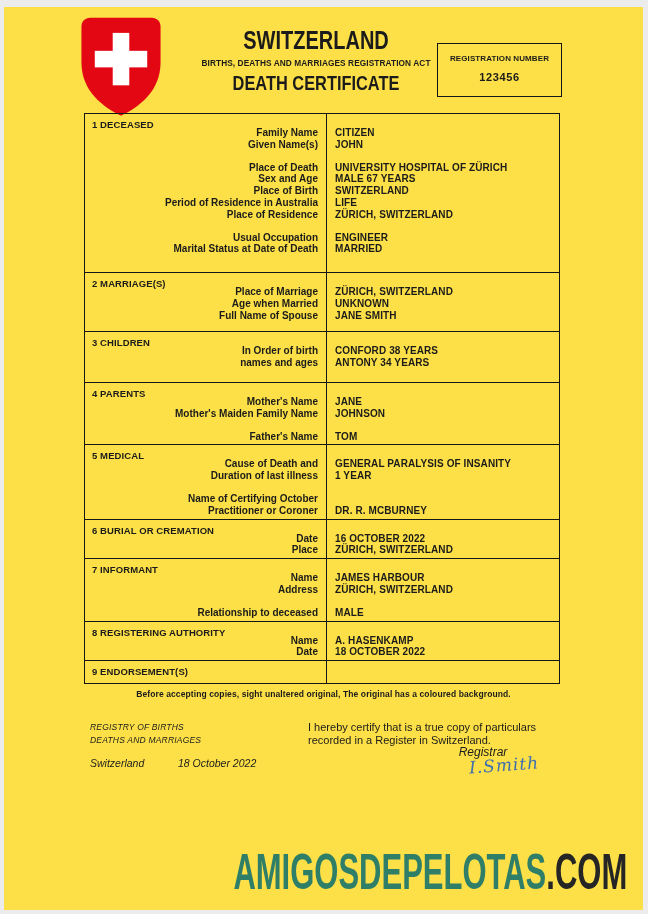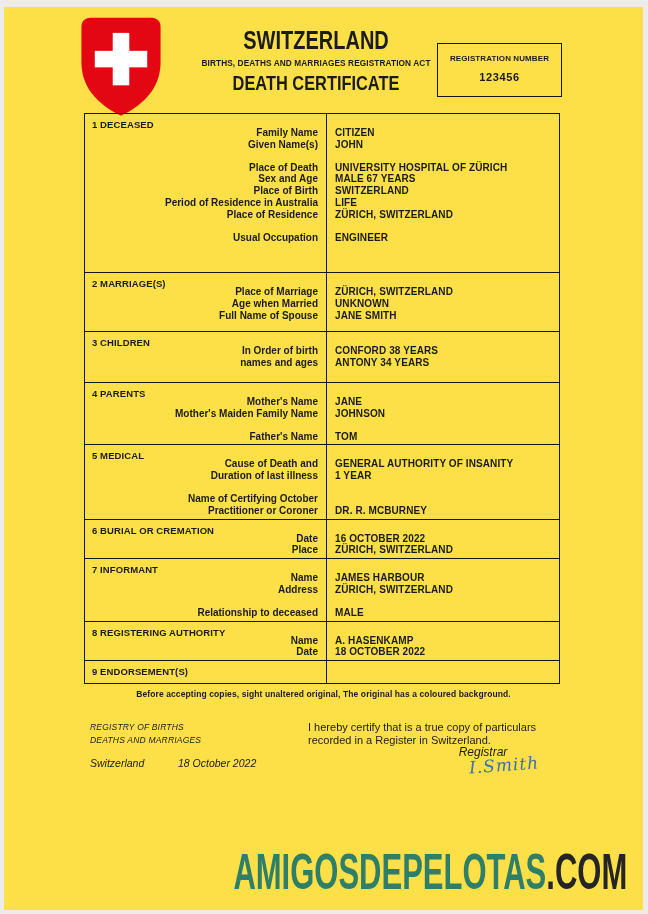--- a/index.html
+++ b/index.html
@@ -170,20 +170,24 @@
             <div class="line">
               <span class="lbl">Place of Residence</span>
               <span class="val">ZÜRICH, SWITZERLAND</span>
             </div>
           </div>
           <div class="group">
             <div class="line">
               <span class="lbl">Usual Occupation</span>
               <span class="val">ENGINEER</span>
             </div>
+            <div class="line">
+              <span class="lbl">Marital Status at Date of Death</span>
+              <span class="val">MARRIED</span>
+            </div>
           </div>
         </div>
       </div>
       <div class="section">
         <div class="sec-title">2 MARRIAGE(S)</div>
         <div class="vline"></div>
         <div class="groups">
           <div class="group">
             <div class="line">
               <span class="lbl">Place of Marriage</span>
@@ -238,21 +242,21 @@
           </div>
         </div>
       </div>
       <div class="section">
         <div class="sec-title">5 MEDICAL</div>
         <div class="vline"></div>
         <div class="groups">
           <div class="group">
             <div class="line">
               <span class="lbl">Cause of Death and</span>
-              <span class="val">GENERAL AUTHORITY OF INSANITY</span>
+              <span class="val">GENERAL PARALYSIS OF INSANITY</span>
             </div>
             <div class="line">
               <span class="lbl">Duration of last illness</span>
               <span class="val">1 YEAR</span>
             </div>
           </div>
           <div class="group">
             <div class="line">
               <span class="lbl">Name of Certifying October</span>
               <span class="val"></span>

